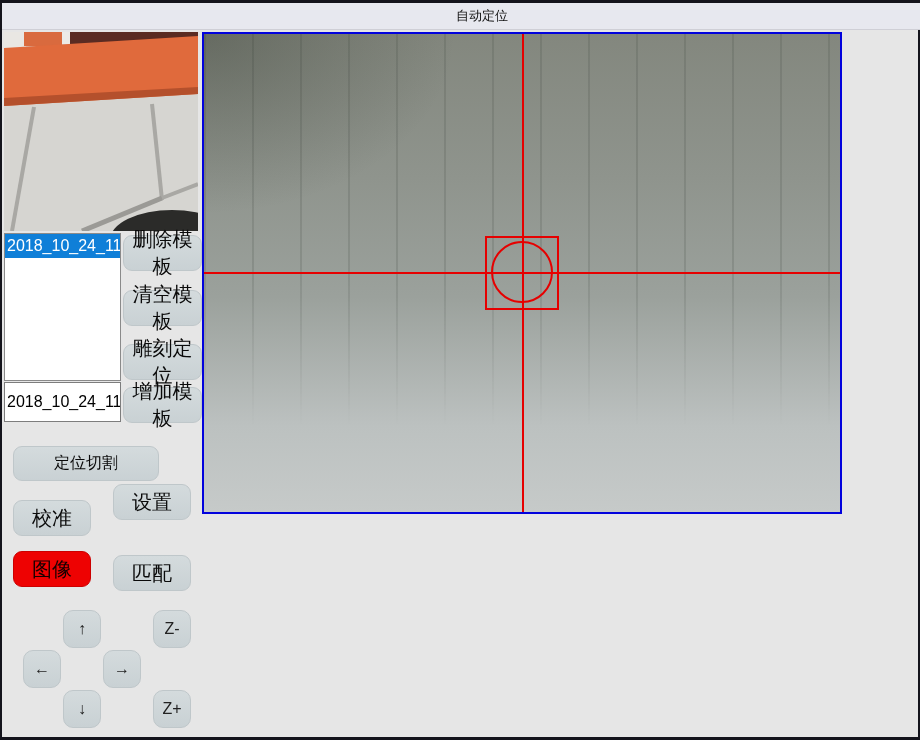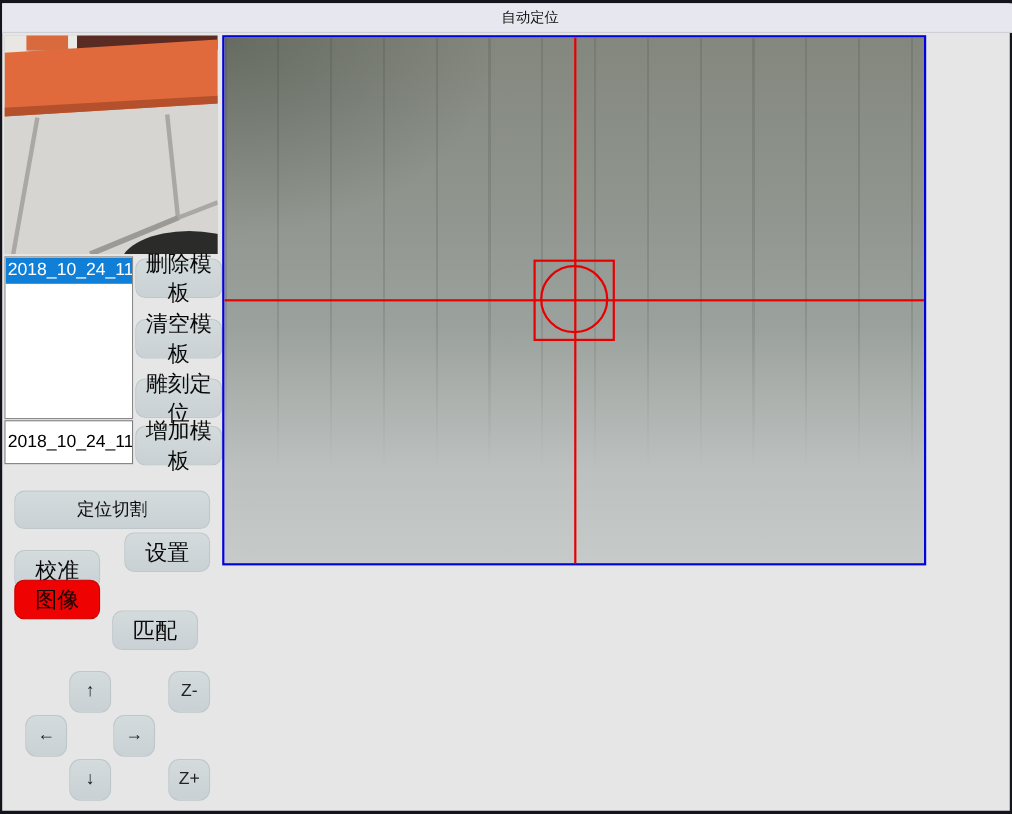--- a/index.html
+++ b/index.html
@@ -50,25 +50,25 @@
     position:absolute;box-sizing:border-box;border-radius:9px;
     background:linear-gradient(#d4dbdd,#c9d1d4);
     border:1px solid #bfc7ca;
     font-size:20px;color:#0a0a0a;text-align:center;
     display:flex;align-items:center;justify-content:center;
     cursor:pointer;user-select:none;
   }
   .btn.red{background:var(--accent-red,#ee0202);border-color:#cc0000;color:#150000;}
   .tbtn{left:121px;width:79px;height:36px;}
   #btn-delete{top:232px;} #btn-clear{top:287px;} #btn-engrave{top:341px;} #btn-add{top:384px;}
-  #btn-cut{left:11px;top:443px;width:178px;height:35px;font-size:16px;}
+  #btn-cut{left:11px;top:443px;width:146px;height:35px;font-size:16px;}
   #btn-cal{left:11px;top:497px;width:78px;height:36px;}
   #btn-set{left:111px;top:481px;width:78px;height:36px;}
-  #btn-img{left:11px;top:524px;width:78px;height:36px;}
-  #btn-match{left:100px;top:552px;width:78px;height:36px;}
+  #btn-img{left:11px;top:548px;width:78px;height:36px;}
+  #btn-match{left:111px;top:552px;width:78px;height:36px;}
   .jog{width:38px;height:38px;border-radius:10px;font-size:16px;color:#222;}
   #jog-up{left:61px;top:607px;} #jog-zminus{left:151px;top:607px;}
   #jog-left{left:21px;top:647px;} #jog-right{left:101px;top:647px;}
   #jog-down{left:61px;top:687px;} #jog-zplus{left:151px;top:687px;}
   
   .camera{
     position:absolute;left:200px;top:29px;width:640px;height:482px;box-sizing:border-box;
     border:2px solid var(--camera-border,#0202dd);
     background:linear-gradient(180deg,#83877e 0%,#8f948d 30%,#9ba19c 55%,#bcc1c0 82%,#c6cac9 100%);
     overflow:hidden;

